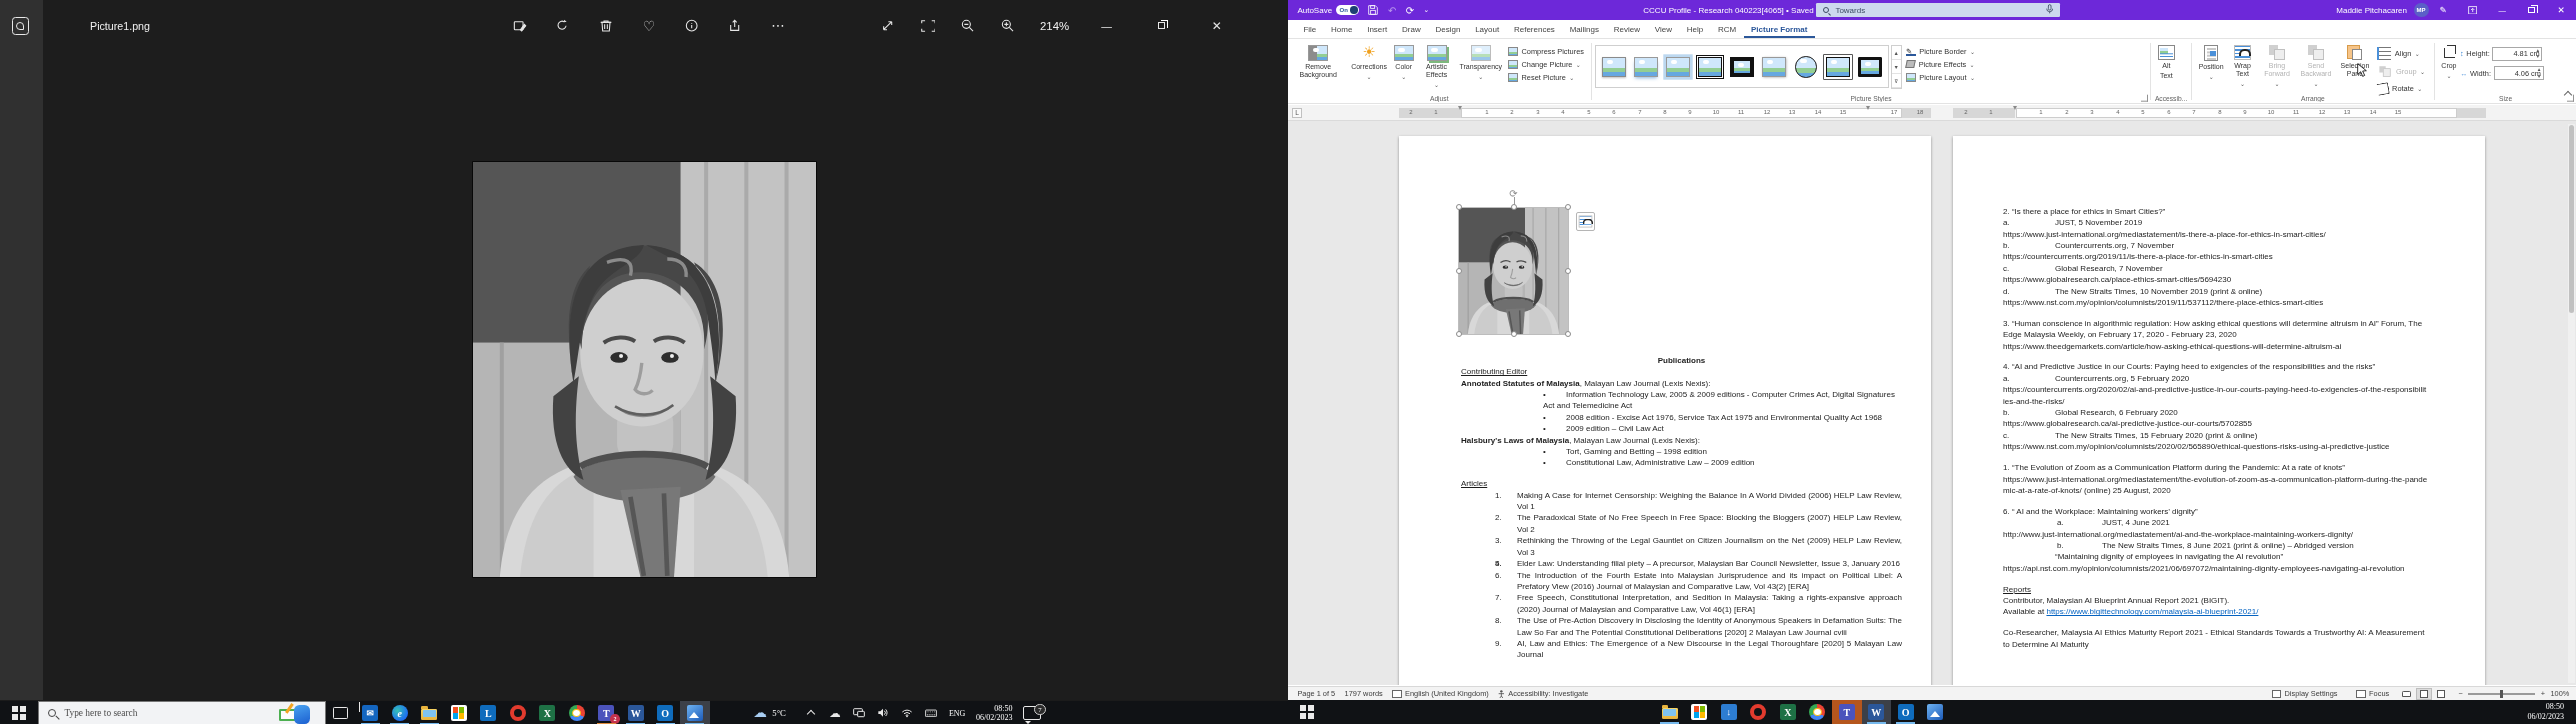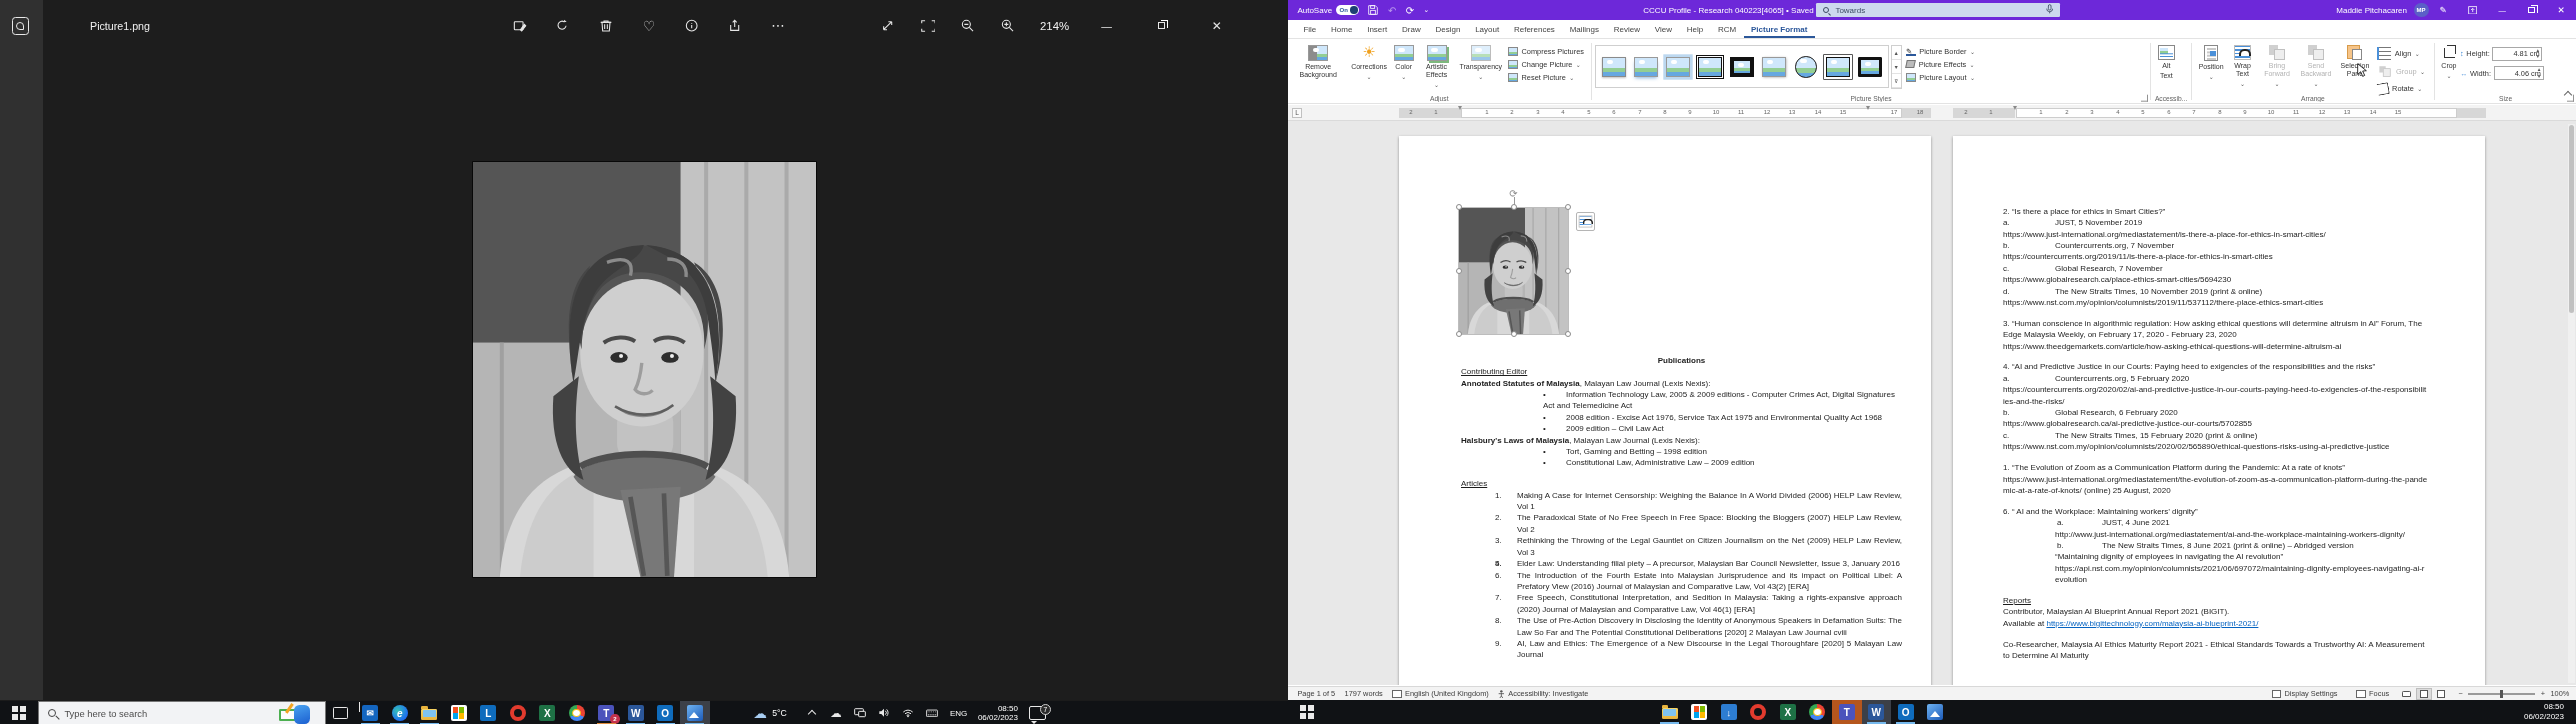--- a/index.html
+++ b/index.html
@@ -13,21 +13,21 @@
 .photos-top{position:absolute;left:43px;right:0;top:0;height:51px;display:flex;align-items:center;color:#ececec;}
 .ph-title{font-size:10.7px;margin-left:47px;color:#f0f0f0;}
 .ph-tools{display:flex;align-items:center;gap:27px;margin-left:362px;}
 .ph-zoom{display:flex;align-items:center;gap:24px;margin-left:94px;}
 .ph-win{display:flex;align-items:center;gap:39px;margin-left:29.5px;}
 .pico{width:16px;height:16px;position:relative;display:flex;align-items:center;justify-content:center;color:#e6e6e6;font-size:12px;}
 .pico svg{stroke:#e6e6e6;fill:none;stroke-width:1.6;}
 .zoom-label{font-size:11.4px;color:#f0f0f0;}
 .stage-photo{position:absolute;left:473px;top:162px;width:343px;height:415px;box-shadow:0 0 0 0.7px #000;}
 
-.taskbar{position:absolute;bottom:0;height:24px;background:#101215;display:flex;align-items:center;color:#fff;}
+.taskbar{position:absolute;bottom:0;height:24px;background:#101215;display:flex;align-items:center;color:#fff;font-family:Liberation Serif, serif;}
 #tb-left{left:0;width:1288px;}
 #tb-right{left:1288px;width:1288px;}
 .tb-start{width:38px;height:24px;display:flex;align-items:center;justify-content:center;}
 .win-logo{display:grid;grid-template-columns:6px 6px;grid-template-rows:6px 6px;gap:1.3px;}
 .win-logo i{background:#eaeaea;}
 .tb-search{width:288px;height:24px;background:#f2f3f5;border:0.7px solid #777;display:flex;align-items:center;position:relative;overflow:hidden;}
 .tb-search .mag{width:8px;height:8px;border:1.3px solid #444;border-radius:50%;margin-left:9.4px;position:relative;flex:none;}
 .tb-search .mag:after{content:"";position:absolute;width:4.7px;height:1.3px;background:#444;transform:rotate(45deg);left:6px;top:7.4px;}
 .tb-search span{color:#4d4d4d;font-size:9.4px;margin-left:8px;white-space:nowrap;}
 .hl-art{position:absolute;right:23px;top:2.7px;width:31px;height:19px;}
@@ -173,21 +173,21 @@
 .lead b{font-weight:700;}
 .bullet{padding-left:82px;}
 .bullet .bul{display:inline-block;width:23px;}
 .num{position:relative;padding-left:56px;text-align:justify;}
 .num .n{position:absolute;left:34px;}
 .sub{position:relative;padding-left:52px;}
 .sub .n{position:absolute;left:0;}
 .sub2{position:relative;padding-left:99px;}
 .sub2 .n{position:absolute;left:54px;}
 .url,.url2{word-break:break-all;}
-.url2{margin-left:52px;}
+.url2{}
 .para2{margin-left:52px;}
 .gap{height:9.4px;}
 .linkline a{color:#0563c1;text-decoration:underline;}
 
 .sel-wrap{position:absolute;left:60px;top:72px;width:109px;height:126px;}
 .sel-wrap svg.portrait-use{width:109px;height:126px;display:block;outline:0.7px solid #bdbdbd;}
 .hnd{position:absolute;width:6px;height:6px;background:#fff;border:0.7px solid #8a8a8a;border-radius:50%;z-index:5;}
 .rot-handle{position:absolute;left:50%;top:-20px;transform:translateX(-50%);color:#8a8a8a;font-size:10px;z-index:5;}
 .rot-stem{position:absolute;left:50%;top:-10.7px;width:0.7px;height:8px;background:#9a9a9a;}
 .layout-btn{position:absolute;right:-27px;top:4px;width:19px;height:19px;background:#fff;border:0.7px solid #b5b5b5;border-radius:2px;display:flex;align-items:center;justify-content:center;z-index:6;}

